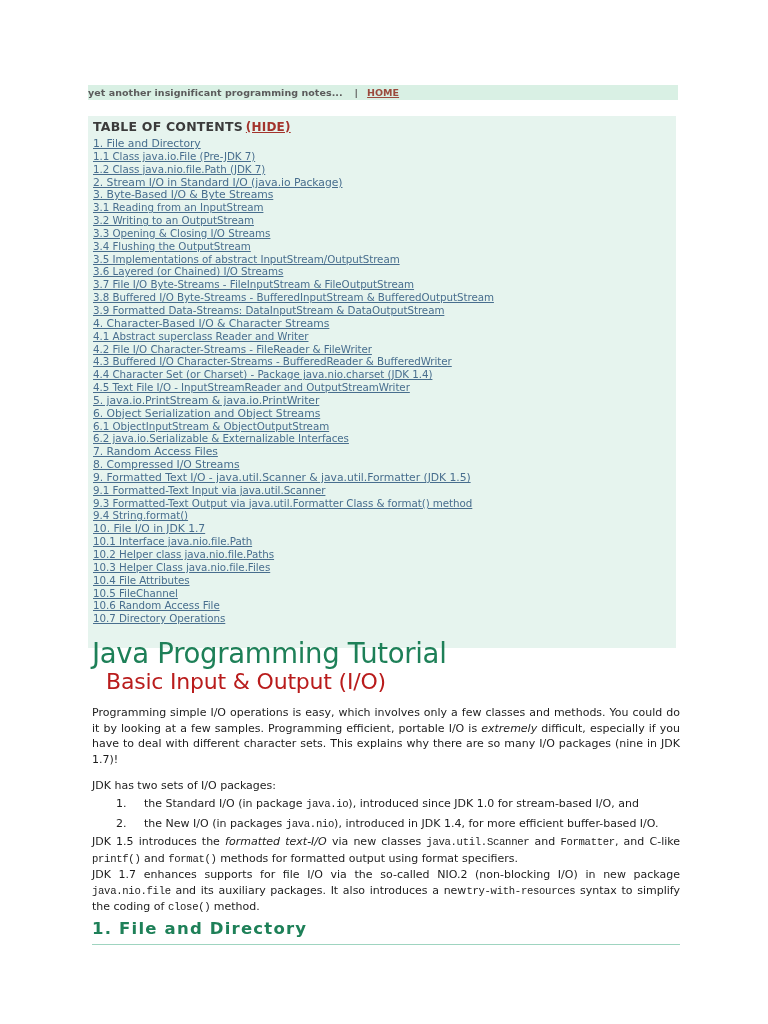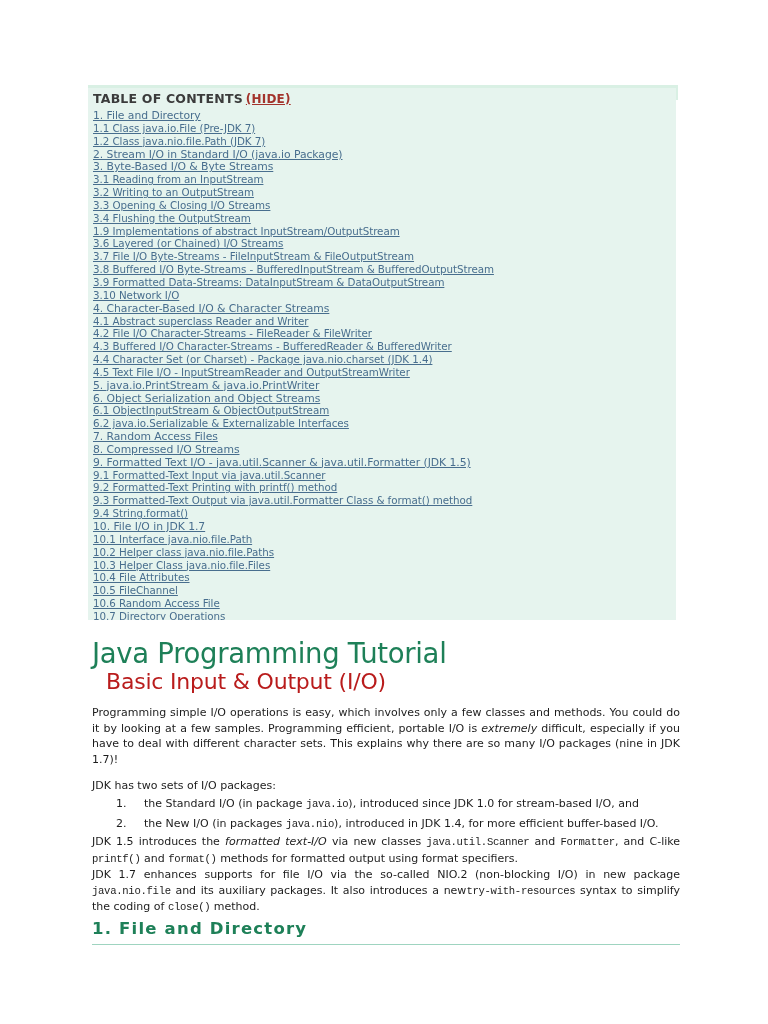--- a/index.html
+++ b/index.html
@@ -53,21 +53,21 @@
     font-weight: bold;
     color: #9b4a3c;
     text-decoration: underline;
     white-space: nowrap;
   }
 
   
   .toc {
     position: absolute;
     left: 88px;
-    top: 88px;
+    top: 116px;
     width: 588px;
     height: 532px;
     background: #e6f4ee;
     box-sizing: border-box;
     padding: 3px 0 0 3px;
     overflow: hidden;
   }
   .toc-title {
     font-size: 12.5px;
     font-weight: bold;
@@ -200,41 +200,39 @@
     <ul class="toc-list" id="toc-list">
         <li><a class="toc-link lvl1" href="#">1.  File and Directory</a></li>
         <li><a class="toc-link" href="#">1.1  Class java.io.File (Pre-JDK 7)</a></li>
         <li><a class="toc-link" href="#">1.2  Class java.nio.file.Path (JDK 7)</a></li>
         <li><a class="toc-link lvl1" href="#">2.  Stream I/O in Standard I/O (java.io Package)</a></li>
         <li><a class="toc-link lvl1" href="#">3.  Byte-Based I/O &amp; Byte Streams</a></li>
         <li><a class="toc-link" href="#">3.1  Reading from an InputStream</a></li>
         <li><a class="toc-link" href="#">3.2  Writing to an OutputStream</a></li>
         <li><a class="toc-link" href="#">3.3  Opening &amp; Closing I/O Streams</a></li>
         <li><a class="toc-link" href="#">3.4  Flushing the OutputStream</a></li>
-        <li><a class="toc-link" href="#">1.9  Implementations of abstract InputStream/OutputStream</a></li>
+        <li><a class="toc-link" href="#">3.5  Implementations of abstract InputStream/OutputStream</a></li>
         <li><a class="toc-link" href="#">3.6  Layered (or Chained) I/O Streams</a></li>
         <li><a class="toc-link" href="#">3.7  File I/O Byte-Streams - FileInputStream &amp; FileOutputStream</a></li>
         <li><a class="toc-link" href="#">3.8  Buffered I/O Byte-Streams - BufferedInputStream &amp; BufferedOutputStream</a></li>
         <li><a class="toc-link" href="#">3.9  Formatted Data-Streams: DataInputStream &amp; DataOutputStream</a></li>
-        <li><a class="toc-link" href="#">3.10  Network I/O</a></li>
         <li><a class="toc-link lvl1" href="#">4.  Character-Based I/O &amp; Character Streams</a></li>
         <li><a class="toc-link" href="#">4.1  Abstract superclass Reader and Writer</a></li>
         <li><a class="toc-link" href="#">4.2  File I/O Character-Streams - FileReader &amp; FileWriter</a></li>
         <li><a class="toc-link" href="#">4.3  Buffered I/O Character-Streams - BufferedReader &amp; BufferedWriter</a></li>
         <li><a class="toc-link" href="#">4.4  Character Set (or Charset) - Package java.nio.charset (JDK 1.4)</a></li>
         <li><a class="toc-link" href="#">4.5  Text File I/O - InputStreamReader and OutputStreamWriter</a></li>
         <li><a class="toc-link lvl1" href="#">5.  java.io.PrintStream &amp; java.io.PrintWriter</a></li>
         <li><a class="toc-link lvl1" href="#">6.  Object Serialization and Object Streams</a></li>
         <li><a class="toc-link" href="#">6.1  ObjectInputStream &amp; ObjectOutputStream</a></li>
         <li><a class="toc-link" href="#">6.2  java.io.Serializable &amp; Externalizable Interfaces</a></li>
         <li><a class="toc-link lvl1" href="#">7.  Random Access Files</a></li>
         <li><a class="toc-link lvl1" href="#">8.  Compressed I/O Streams</a></li>
         <li><a class="toc-link lvl1" href="#">9.  Formatted Text I/O - java.util.Scanner &amp; java.util.Formatter (JDK 1.5)</a></li>
         <li><a class="toc-link" href="#">9.1  Formatted-Text Input via java.util.Scanner</a></li>
-        <li><a class="toc-link" href="#">9.2  Formatted-Text Printing with printf() method</a></li>
         <li><a class="toc-link" href="#">9.3  Formatted-Text Output via java.util.Formatter Class &amp; format() method</a></li>
         <li><a class="toc-link" href="#">9.4  String.format()</a></li>
         <li><a class="toc-link lvl1" href="#">10.  File I/O in JDK 1.7</a></li>
         <li><a class="toc-link" href="#">10.1  Interface java.nio.file.Path</a></li>
         <li><a class="toc-link" href="#">10.2   Helper class java.nio.file.Paths</a></li>
         <li><a class="toc-link" href="#">10.3  Helper Class java.nio.file.Files</a></li>
         <li><a class="toc-link" href="#">10.4  File Attributes</a></li>
         <li><a class="toc-link" href="#">10.5  FileChannel</a></li>
         <li><a class="toc-link" href="#">10.6  Random Access File</a></li>
         <li><a class="toc-link" href="#">10.7  Directory Operations</a></li>

